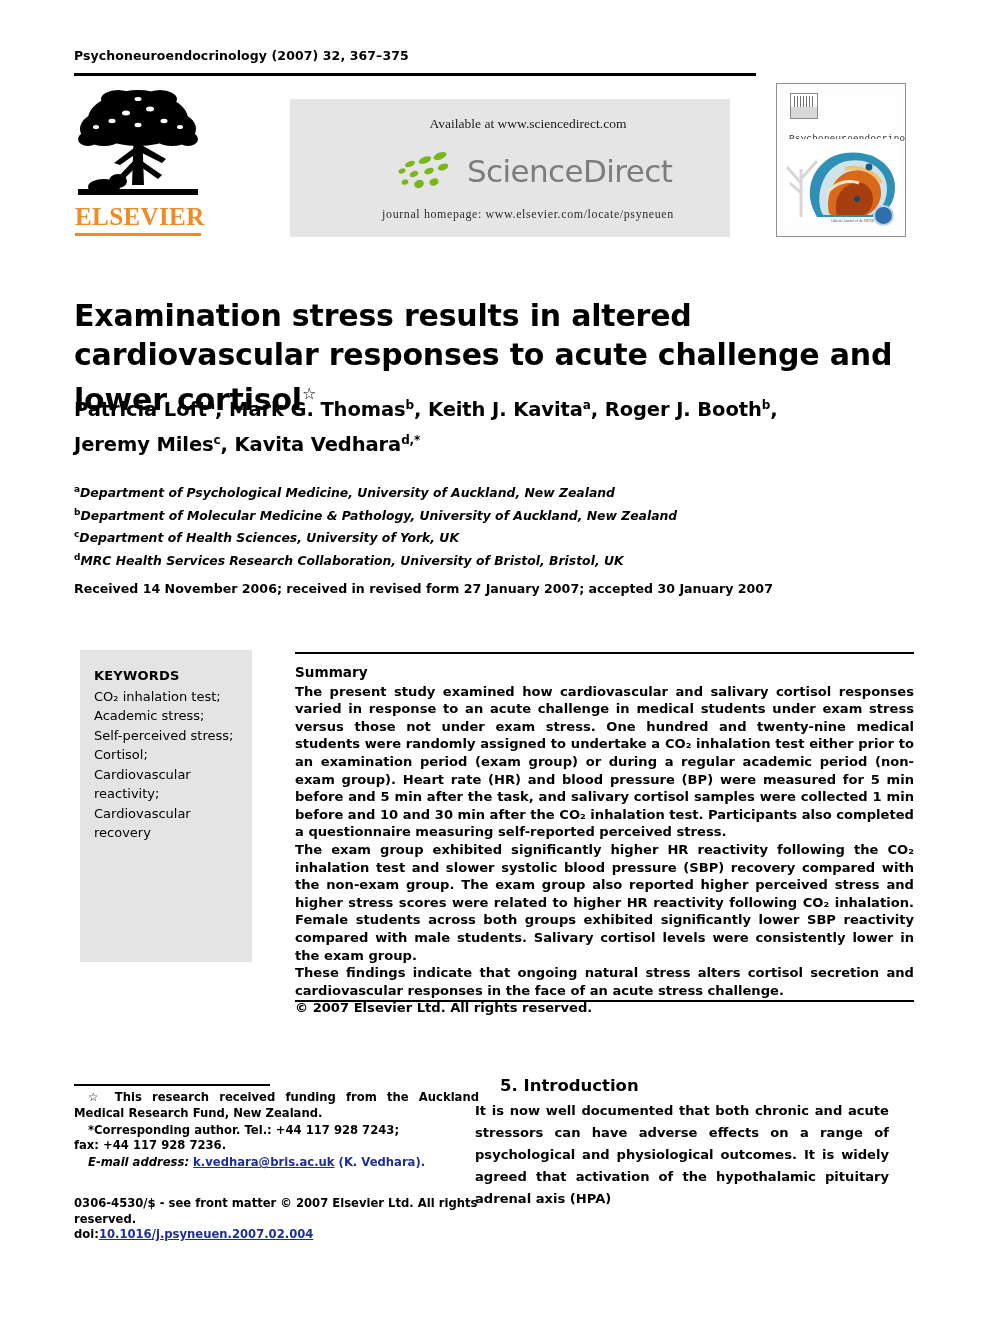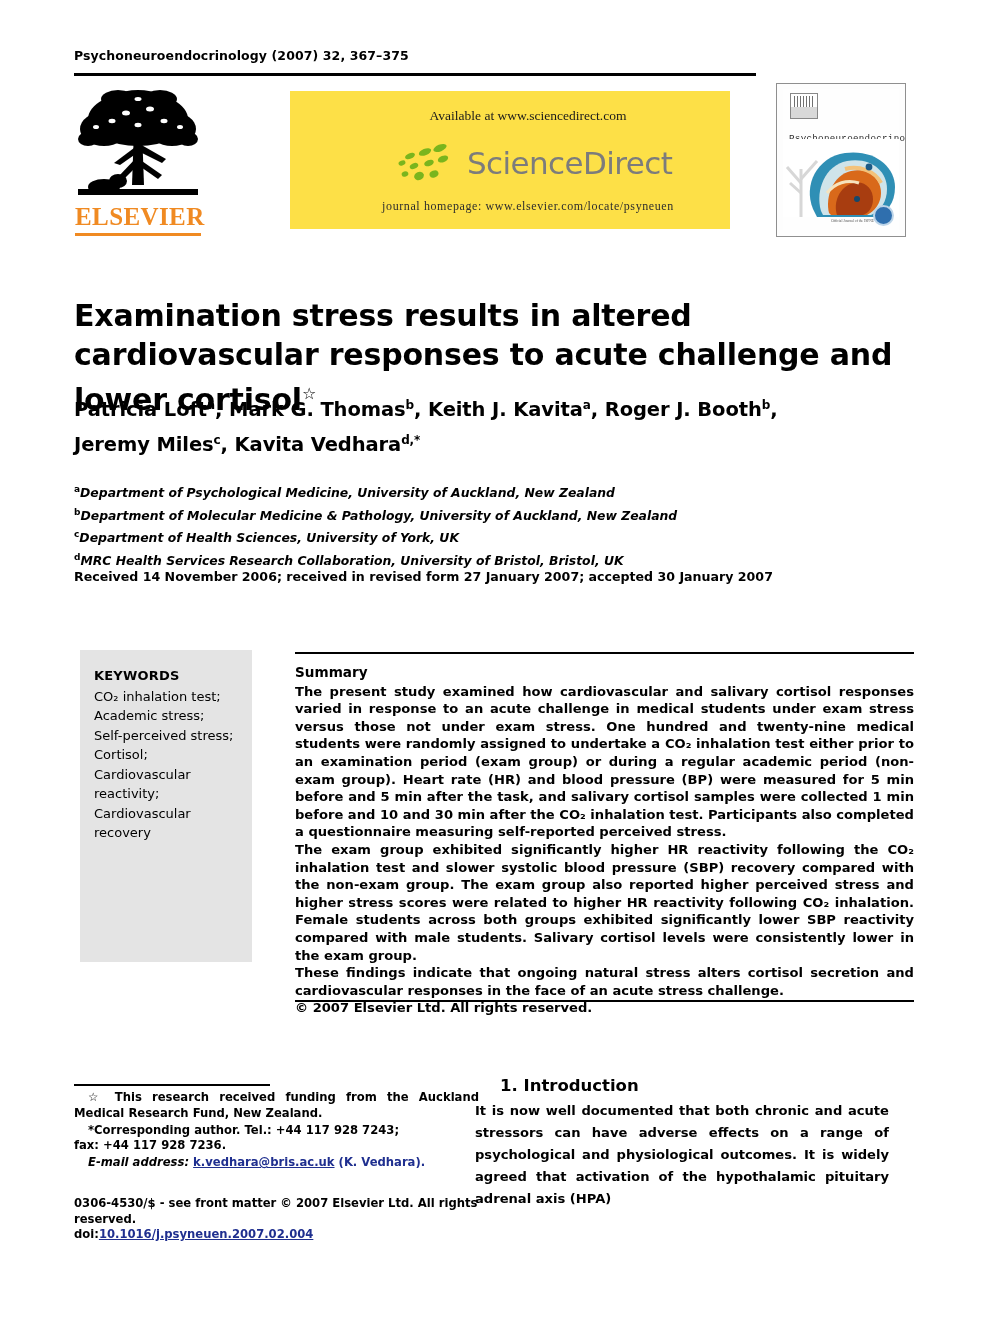--- a/index.html
+++ b/index.html
@@ -74,24 +74,24 @@
     left: 1px;
     top: 148px;
     width: 126px;
     height: 3px;
     background: #f08a22;
   }
 
   .sd-band {
     position: absolute;
     left: 216px;
-    top: 8px;
+    top: 16px;
     width: 440px;
     height: 138px;
-    background: #fde047;
+    background: #e5e5e5;
   }
   .sd-available {
     position: absolute;
     left: 0; top: 17px;
     width: 476px;
     text-align: center;
     font-family: "Liberation Serif", "DejaVu Serif", serif;
     font-size: 13.5px;
     color: #1a1a1a;
   }
@@ -221,21 +221,21 @@
     font-size: 12.4px;
     font-style: italic;
     font-weight: bold;
     line-height: 18.6px;
   }
   .affils sup { font-style: normal; font-size: 9px; }
 
   .history {
     position: absolute;
     left: 74px;
-    top: 569px;
+    top: 581px;
     width: 840px;
     font-size: 12.6px;
     font-weight: bold;
   }
 
   
   .kw-box {
     position: absolute;
     left: 80px;
     top: 650px;
@@ -482,16 +482,16 @@
     <div class="fn fn-indent"><span>☆</span> <span>This research received funding from the Auckland Medical Research Fund, New Zealand.</span></div>
     <div class="fn fn-indent"><span>*</span><span>Corresponding author. Tel.: +44 117 928 7243;</span><br><span>fax: +44 117 928 7236.</span></div>
     <div class="fn fn-indent"><span class="email-label">E-mail address:</span> <a class="link" href="#">k.vedhara@bris.ac.uk</a> <span class="link">(K. Vedhara).</span></div>
   </div>
 
   <div class="footer">
     <div>0306-4530/$ - see front matter © 2007 Elsevier Ltd. All rights reserved.</div>
     <div><span>doi:</span><a class="link" href="#">10.1016/j.psyneuen.2007.02.004</a></div>
   </div>
 
-  <h2 class="intro-head">1. Introduction</h2>
+  <h2 class="intro-head">5. Introduction</h2>
   <div class="intro-body">It is now well documented that both chronic and acute stressors can have adverse effects on a range of psychological and physiological outcomes. It is widely agreed that activation of the hypothalamic pituitary adrenal axis (HPA)</div>
 
 </div>
 
 </body></html>

